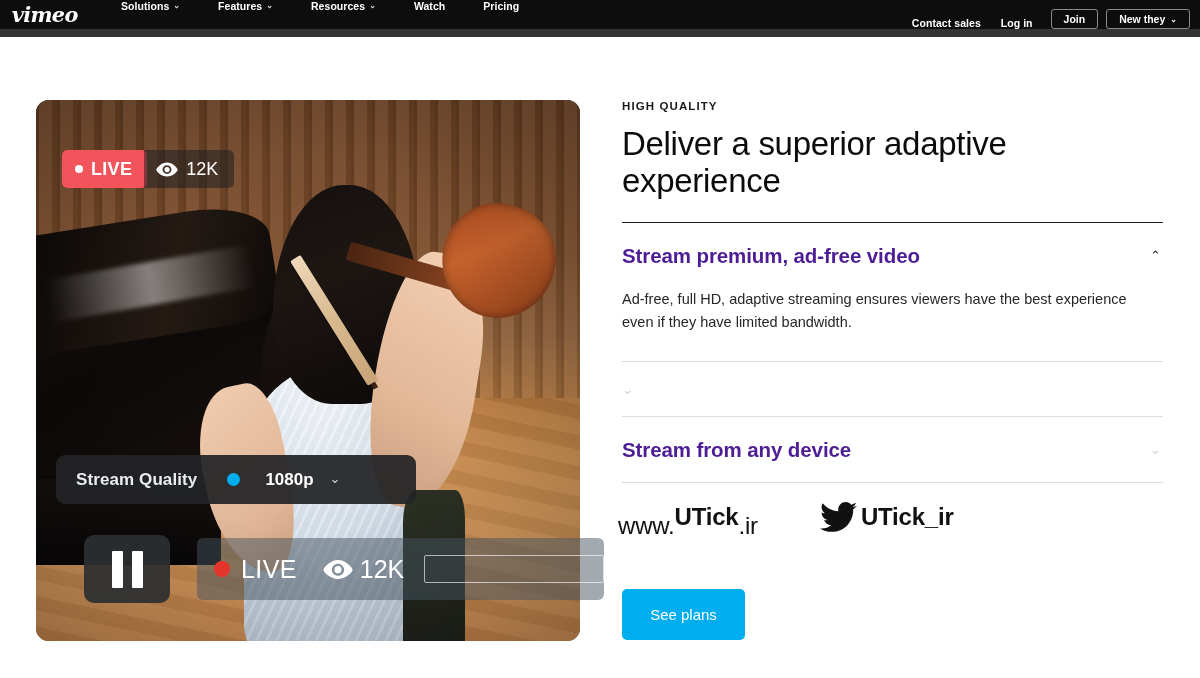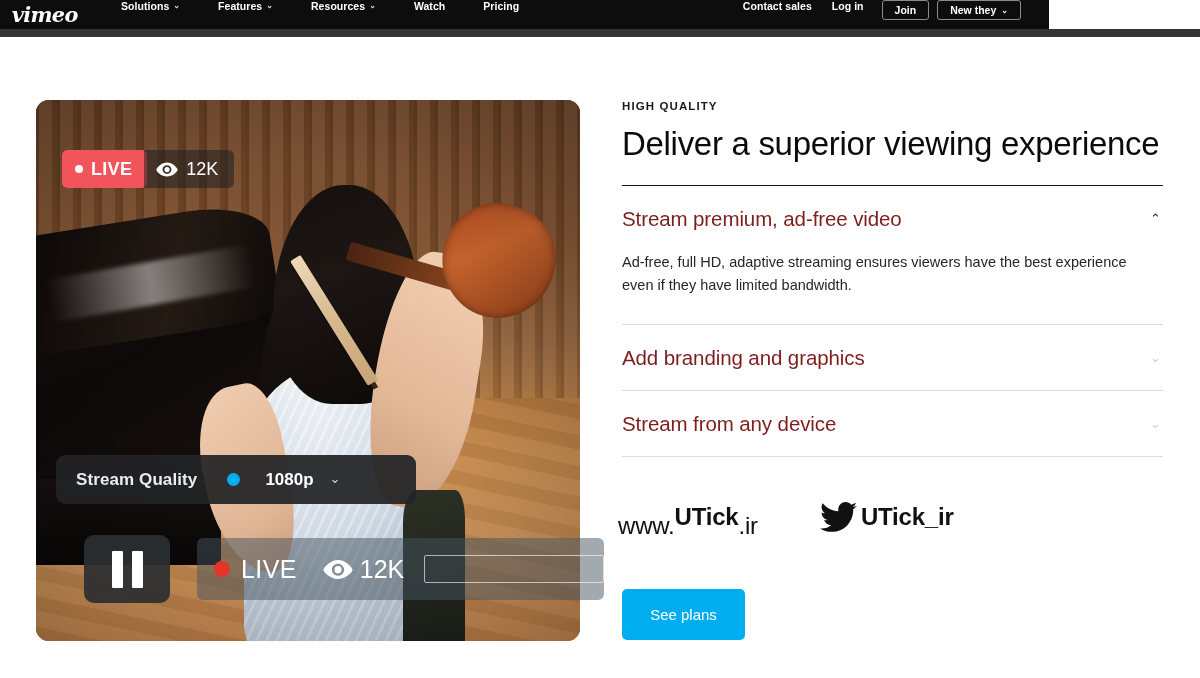--- a/index.html
+++ b/index.html
@@ -10,21 +10,21 @@
     background: #ffffff;
     font-family: "Liberation Sans", sans-serif;
     overflow: hidden;
     position: relative;
     -webkit-font-smoothing: antialiased;
   }
 
   
   .navbar {
     position: absolute; top: 0; left: 0;
-    width: 1049px; height: 29px;
+    width: 1200px; height: 29px;
     background: #0d0d0d;
     display: flex; align-items: center;
   }
   .nav-strip {
     position: absolute; top: 29px; left: 0;
     width: 1200px; height: 8px;
     background: #343434;
   }
   .logo {
     margin-left: 8px;
@@ -58,23 +58,23 @@
   }
   .nav-link .chev {
     margin-left: 4px;
     display: inline-block;
     font-size: 8px;
     opacity: 0.85;
     transform: translateY(-1px);
   }
   .nav-right {
     margin-left: auto;
-    display: flex; align-items: flex-start;
+    display: flex; align-items: flex-end;
     height: 29px;
-    padding-right: 28px;
+    padding-right: 10px;
   }
   .nav-right .nav-link { padding: 0 10px; }
   .btn-outline {
     border: 1px solid #8b8b8b;
     border-radius: 3px;
     color: #ffffff;
     font-size: 10.5px;
     font-weight: 700;
     height: 20px;
     display: flex; align-items: center;
@@ -412,22 +412,22 @@
   .accordion { border-top: 1px solid #1a1a1a; }
   .acc-item { border-bottom: 1px solid #dcdcdc; }
   .acc-item.first { border-bottom: 1px solid #dcdcdc; }
   .acc-head {
     display: flex; align-items: center; justify-content: space-between;
     padding: 21px 0 20px 0;
     cursor: pointer;
   }
   .acc-title {
     font-size: 20.5px;
-    font-weight: 400;
-    color: #7f1d1d;
+    font-weight: 700;
+    color: #4c1d95;
     letter-spacing: -0.1px;
     text-align: center;
   }
   .acc-chev {
     font-size: 13px;
     color: #cfcfcf;
     padding-right: 2px;
     line-height: 1;
   }
   .acc-chev.open { color: #2a2a2a; }
@@ -576,35 +576,34 @@
         <circle cx="11" cy="7.6" r="2.6" fill="#ffffff"></circle>
       </svg>
       <span class="status-views">12K</span>
       <span class="seek-track"></span>
     </div>
   </div>
 </div>
 
 <div class="content">
   <div class="eyebrow">HIGH QUALITY</div>
-  <h1 class="headline">Deliver a superior viewing experience</h1>
+  <h1 class="headline">Deliver a superior adaptive experience</h1>
 
   <div class="accordion">
 
     <div class="acc-item first">
       <div class="acc-head">
         <span class="acc-title">Stream premium, ad-free video</span>
         <span class="acc-chev open">⌃</span>
       </div>
       <div class="acc-body">Ad-free, full HD, adaptive streaming ensures viewers have the best experience even if they have limited bandwidth.</div>
     </div>
 
     <div class="acc-item">
       <div class="acc-head">
-        <span class="acc-title">Add branding and graphics</span>
         <span class="acc-chev">⌄</span>
       </div>
 
     </div>
 
     <div class="acc-item">
       <div class="acc-head">
         <span class="acc-title">Stream from any device</span>
         <span class="acc-chev">⌄</span>
       </div>

